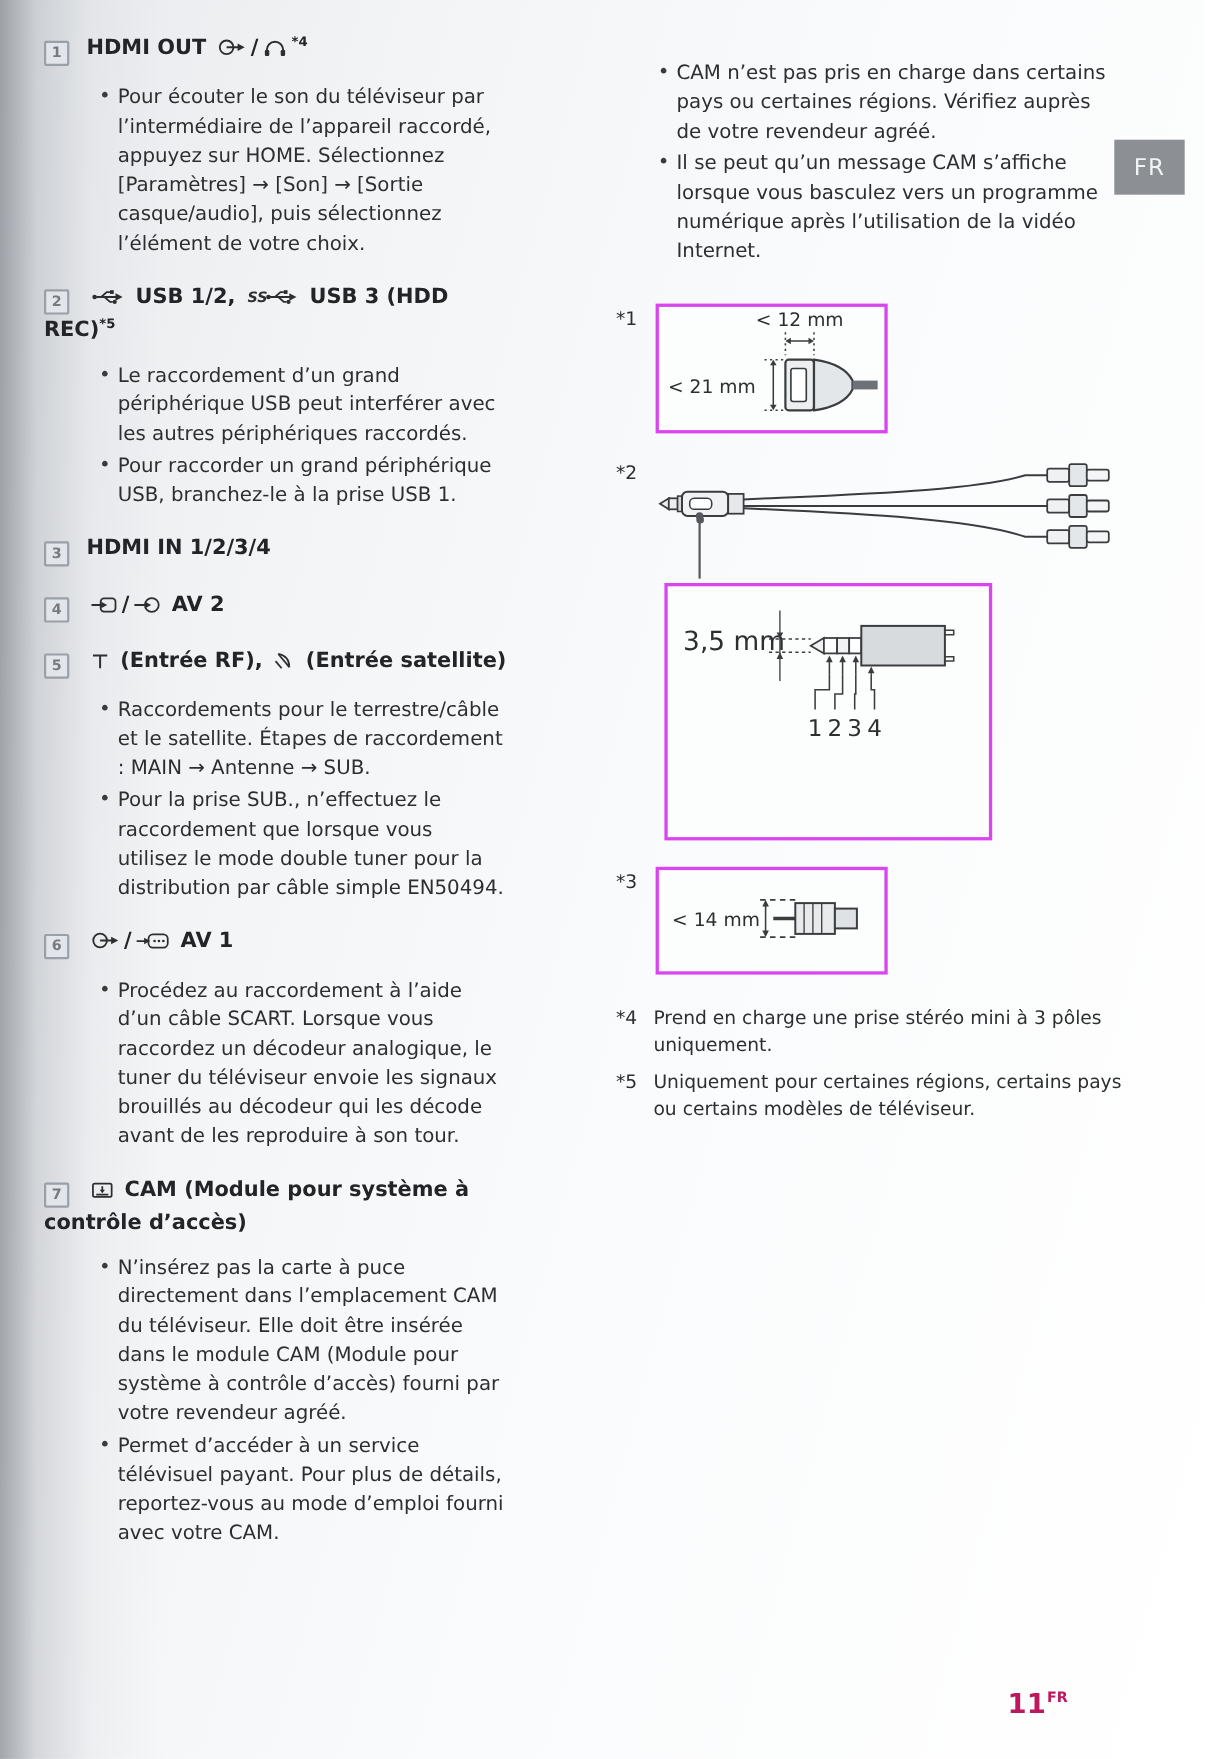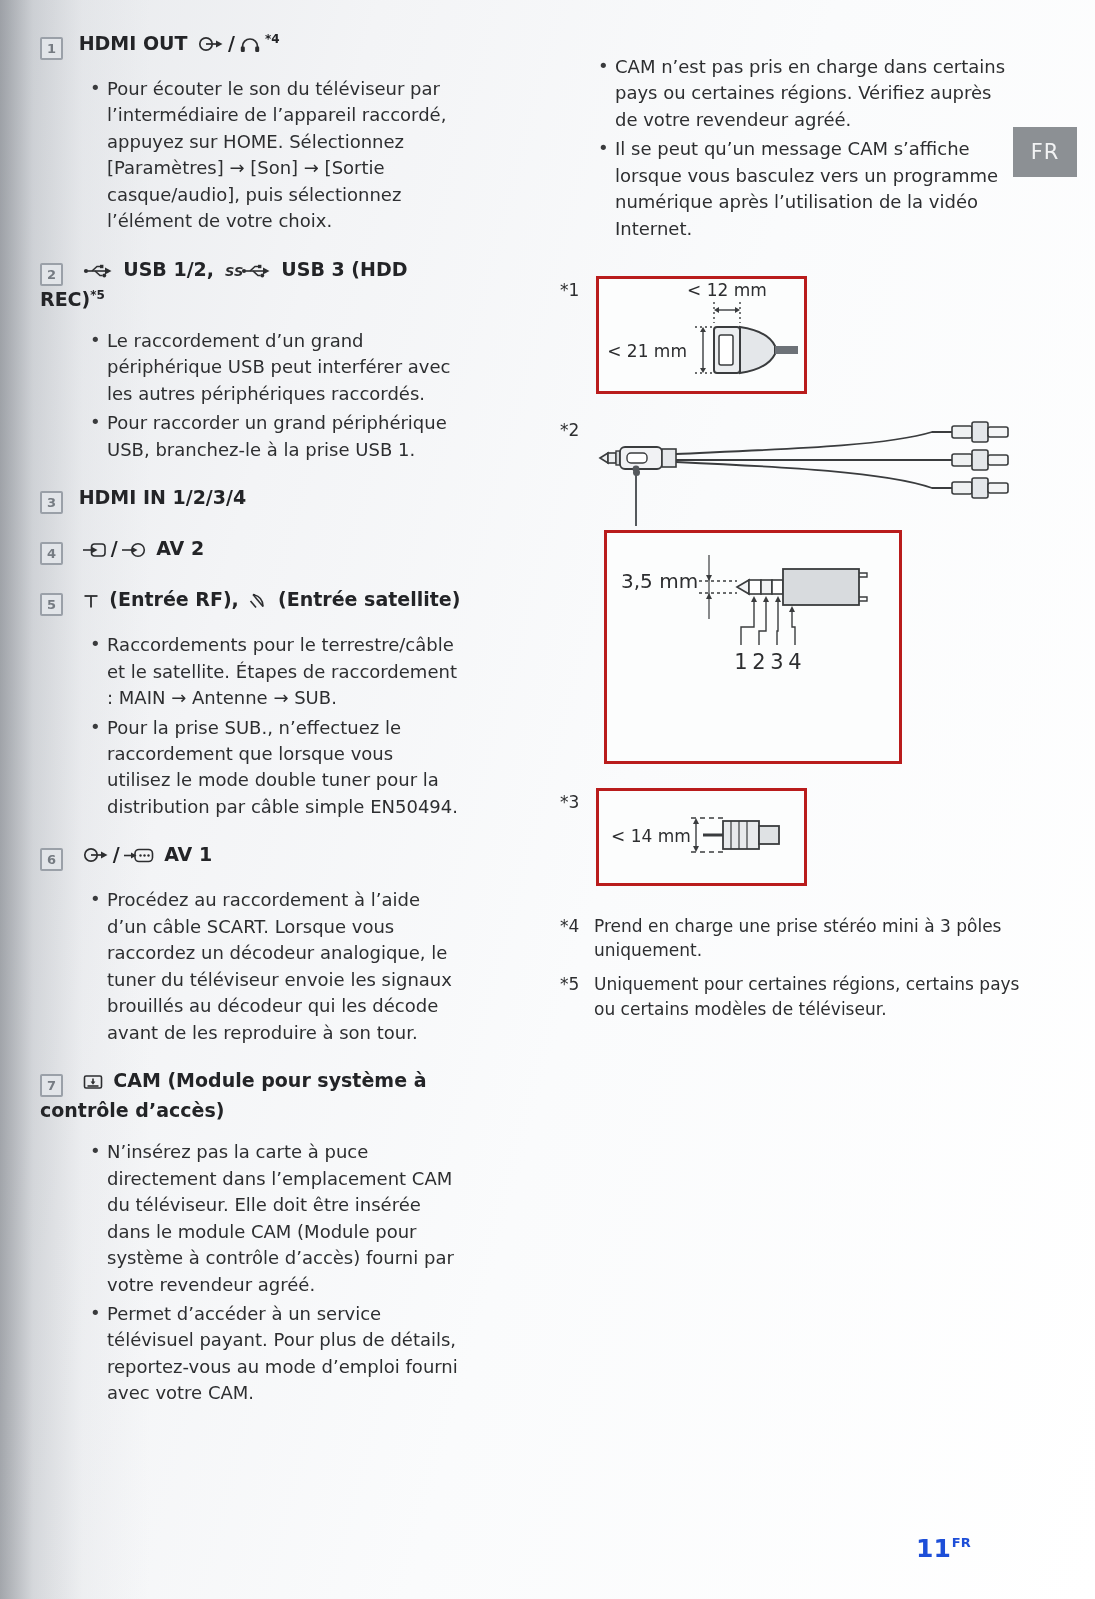--- a/index.html
+++ b/index.html
@@ -31,43 +31,43 @@
   .hicon svg { display:block; }
   .slash { font-weight:bold; }
   .sup { font-size:12px; vertical-align:super; }
 
   ul.bullets { list-style:none; margin:16px; padding:0 0 0 34px; font-size:18px; line-height:1.47; }
   ul.bullets li { position:relative; padding-left:17px; margin-bottom:3px; }
   ul.bullets li::before { content:"•"; position:absolute; left:0; top:-1px; color:#3a3b3d; }
 
   .figrow { display:flex; align-items:flex-start; margin-top:26px; }
   .figlabel { width:36px; flex:0 0 36px; font-size:17px; padding-top:4px; color:#2d2e30; }
-  .figbox { border:3px solid #b91c1c; background:#fcfdfd; position:relative; }
+  .figbox { border:3px solid #d946ef; background:#fcfdfd; position:relative; }
   svg text { font-family:"DejaVu Sans", sans-serif; fill:#2d2e30; }
 
   .fig2-wrap { position:relative; width:430px; }
   .leader-line { position:absolute; left:39px; top:58px; height:52px; width:0; border-left:2px solid #55595d; }
   .leader-line::before { content:""; position:absolute; left:-4px; top:-5px; width:7px; height:7px; background:#55595d; border-radius:50%; }
   .detailbox { width:292px; height:228px; margin:14px 0 0 8px; }
-  .dim35 { position:absolute; left:14px; top:36px; font-size:20px; }
+  .dim35 { position:absolute; left:14px; top:36px; font-size:24px; }
   .legend { position:absolute; left:14px; top:92px; font-size:19px; line-height:1.45; }
   .legend div { white-space:nowrap; }
 
   .footnotes { margin-top:28px; font-size:17px; line-height:1.42; }
   .fnrow { display:flex; margin-bottom:10px; }
   .fnmark { flex:0 0 34px; }
   .fntext { flex:1; }
 
   .fr-tab {
     position:absolute; right:18px; top:127px; width:64px; height:50px;
     background:#8c9094; color:#f2f3f4; font-size:21px;
     display:flex; align-items:center; justify-content:center;
     letter-spacing:1px;
   }
-  .pagenum { position:absolute; left:916px; top:1534px; font-size:25px; font-weight:bold; color:#1d4ed8; }
+  .pagenum { position:absolute; left:916px; top:1534px; font-size:25px; font-weight:bold; color:#be185d; }
   .pagenum .sfx { font-size:13px; vertical-align:10px; font-weight:bold; margin-left:1px; }
 </style>
 </head>
 <body>
 
 <div class="spine-shadow"></div>
 
 <div class="col-left">
 
   <div class="sec">

